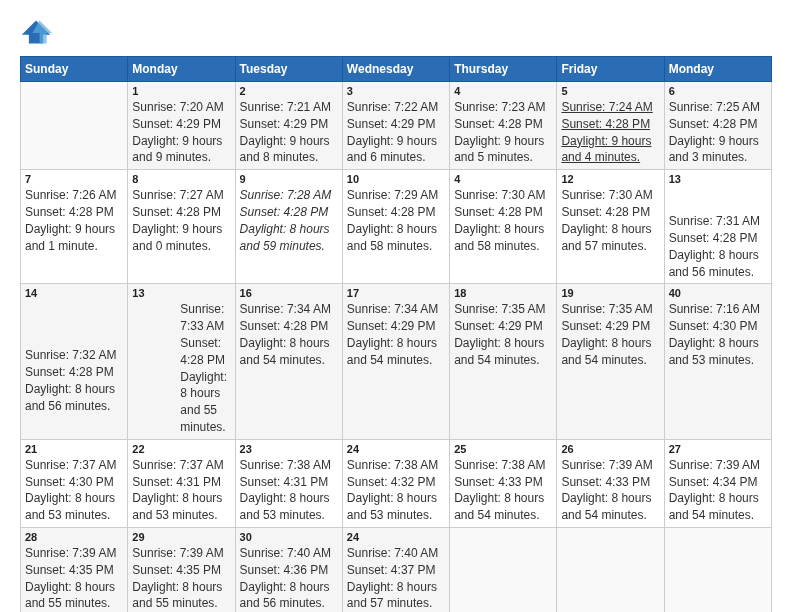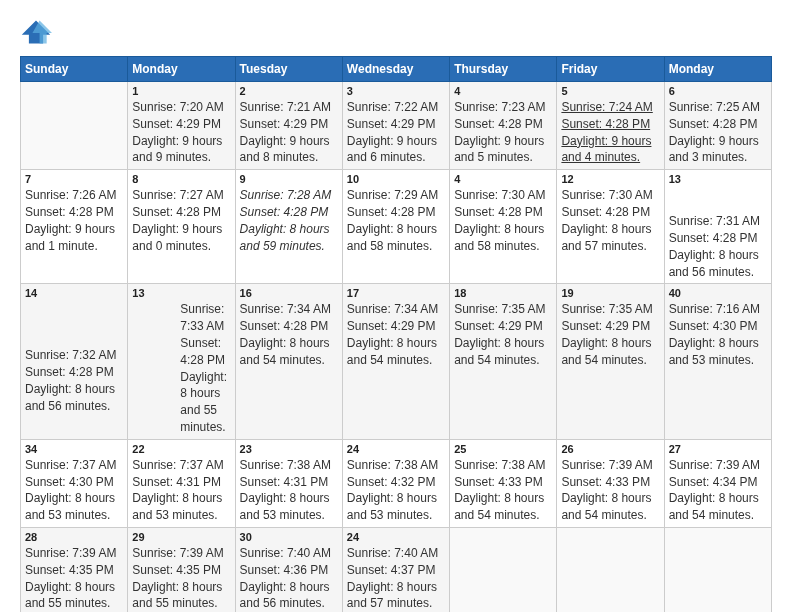--- a/index.html
+++ b/index.html
@@ -284,21 +284,21 @@
           <td>
             <span class="day-number">40</span>
             <div class="day-info" style="white-space: pre-line;">Sunrise: 7:16 AM
 Sunset: 4:30 PM
 Daylight: 8 hours
 and 53 minutes.</div>
           </td>
         </tr>
         <tr>
           <td>
-            <span class="day-number">34</span>
+            <span class="day-number">21</span>
             <div class="day-info" style="white-space: pre-line;">Sunrise: 7:37 AM
 Sunset: 4:30 PM
 Daylight: 8 hours
 and 53 minutes.</div>
           </td>
           <td>
             <span class="day-number">22</span>
             <div class="day-info" style="white-space: pre-line;">Sunrise: 7:37 AM
 Sunset: 4:31 PM
 Daylight: 8 hours

